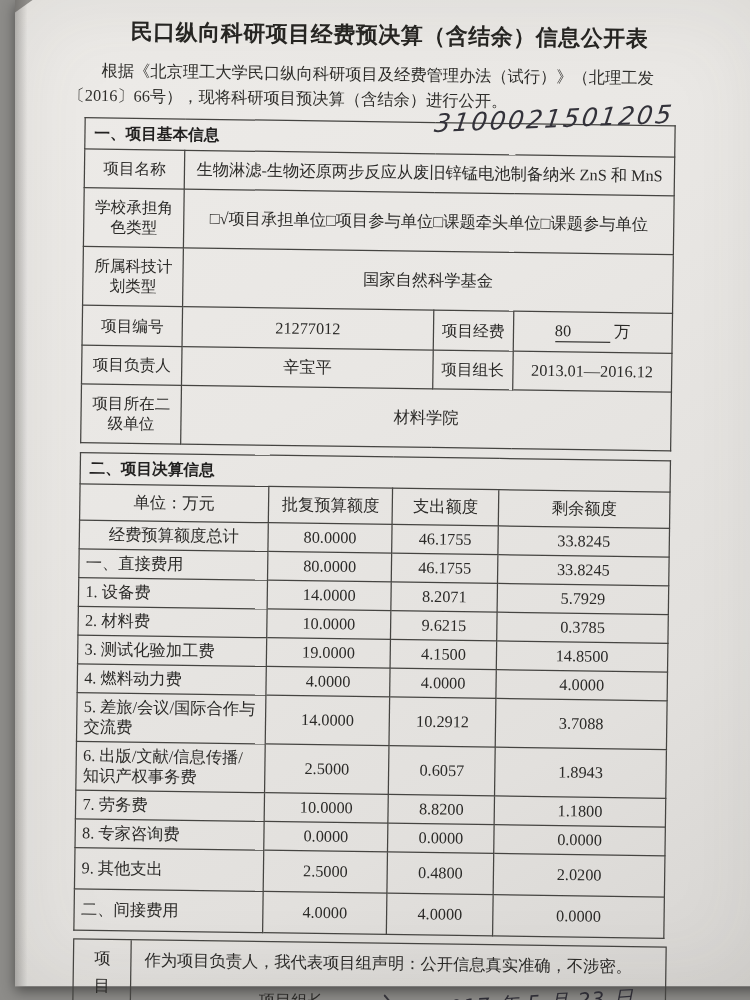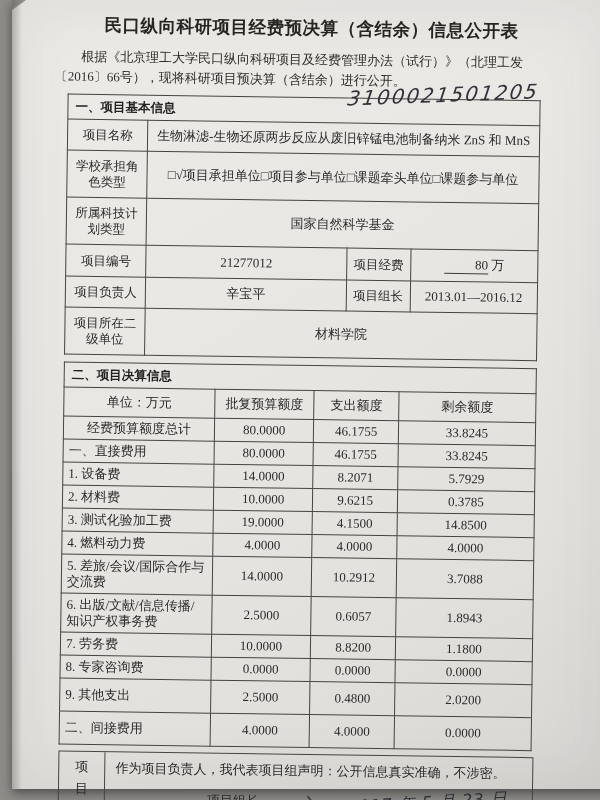--- a/index.html
+++ b/index.html
@@ -19,21 +19,21 @@
     letter-spacing:.5px;color:#262522;}
   .intro{margin:10px 40px 0 44px;font-size:13px;line-height:1.55;text-indent:2em;color:#2e2d2a;}
 
   .tablewrap{position:relative;margin:7px 0 0 57px;width:473px;}
   table{border-collapse:collapse;table-layout:fixed;width:473px;font-size:13px;line-height:16px;color:#2b2a28;}
   th,td{border:1px solid #454441;}
   th.band{text-align:left;font-family:"Liberation Sans","DejaVu Sans",sans-serif;
     font-size:12.5px;font-weight:bold;padding:4px 7px;color:#222120;}
   .s1 td{padding:7px 4px;text-align:center;vertical-align:middle;}
   .s1 td.lbl{font-size:12.5px;}
-  .underlined{display:inline-block;min-width:44px;border-bottom:1px solid #3c3b39;text-align:right;}
+  .underlined{display:inline-block;min-width:44px;border-bottom:1px solid #3c3b39;text-align:left;}
   .handnum{position:absolute;top:-16px;right:2px;
     font-family:"DejaVu Sans",sans-serif;font-style:italic;font-size:20px;
     letter-spacing:2px;color:#33323a;transform:rotate(-3deg) skewX(-10deg);white-space:nowrap;}
 
   .s2{margin-top:5px;}
   .s2 td{padding:3px 5px;vertical-align:middle;}
   .s2 td.hdr{text-align:center;padding:6px 3px;}
   .s2 td.c-label{text-align:left;}
   .s2 td.c-label.center{text-align:center;}
   .s2 td.c-num{text-align:center;}

